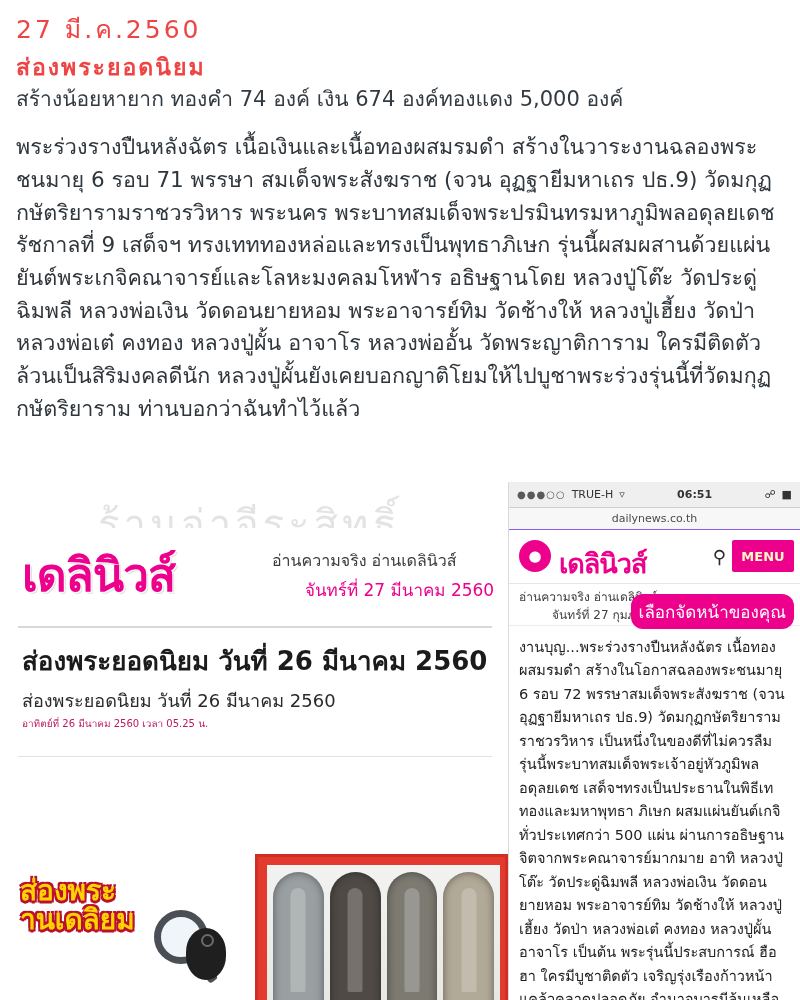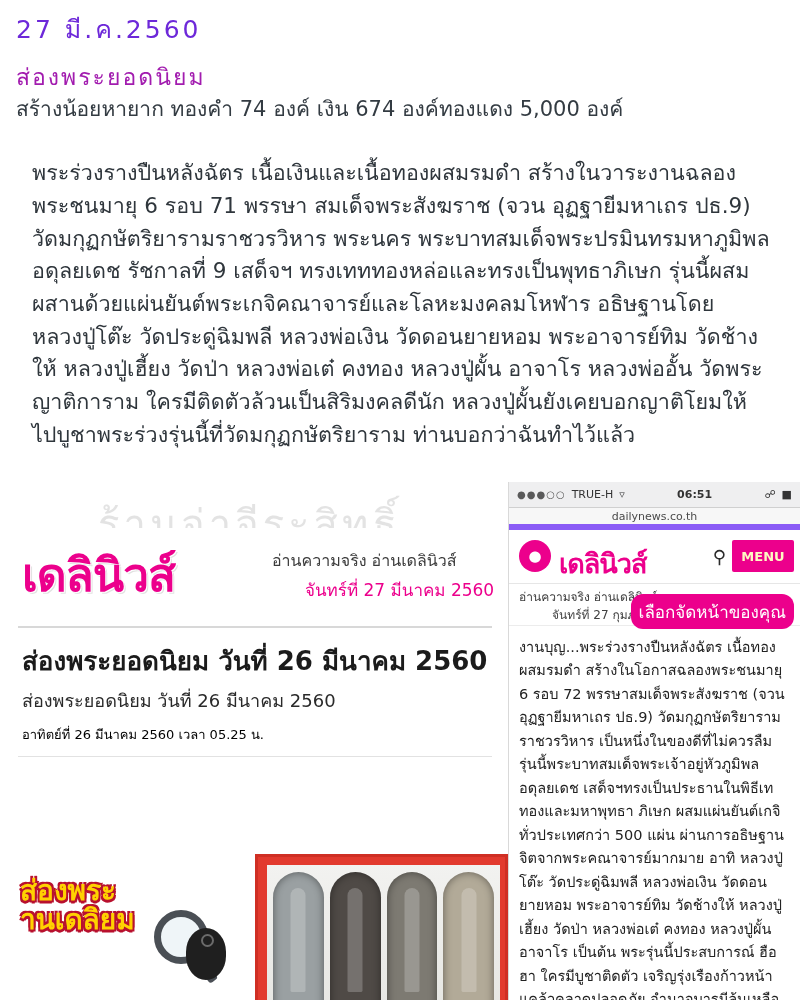--- a/index.html
+++ b/index.html
@@ -14,48 +14,49 @@
     position: relative;
     width: 800px; height: 1000px;
     background: #fff;
   }
 
   
   .hdr {
     padding: 14px 16px 0 16px;
   }
   .hdr-date {
-    color: #6d28d9;
+    color: #ef4444;
     font-size: 25px;
     letter-spacing: 3px;
     line-height: 1.25;
-    margin-bottom: 18px;
+    margin-bottom: 8px;
   }
   .hdr-sub {
-    color: #a21caf;
+    color: #ef4444;
     font-size: 23px;
     letter-spacing: 2px;
     line-height: 1.25;
     margin-bottom: 4px;
+    font-weight: bold;
   }
   .hdr-line3 {
     color: #333b42;
     font-size: 21px;
     line-height: 1.3;
   }
 
   
   .body-text {
     padding: 18px 14px 4px 16px;
     color: #2f363c;
     font-size: 21.5px;
     line-height: 1.52;
     letter-spacing: 0px;
   }
-  .body-text p { margin: 16px; }
+  .body-text p { margin: 0; }
 
   
   .watermark {
     position: absolute;
     left: 98px; top: 492px;
     font-size: 40px;
     color: rgba(175,175,175,0.35);
     letter-spacing: 4px;
     pointer-events: none;
     white-space: nowrap;
@@ -119,23 +120,23 @@
     white-space: nowrap;
   }
   .dn-sub1 {
     position: absolute;
     left: 22px; top: 158px;
     font-size: 18px;
     color: #2a2a2a;
   }
   .dn-sub2 {
     position: absolute;
-    left: 22px; top: 196px;
-    font-size: 13px;
-    color: #000000;
+    left: 22px; top: 188px;
+    font-size: 10px;
+    color: #be185d;
   }
   .dn-rule2 {
     position: absolute;
     left: 18px; top: 228px;
     width: 474px; height: 1px;
     background: #e2e2e2;
   }
 
   
   .badge-art {
@@ -247,21 +248,21 @@
     gap: 6px;
   }
   .dots { letter-spacing: 1px; color: #5a5a5a; font-size: 10px;}
   .carrier { font-size: 11px; }
   .wifi { font-size: 11px; }
   .st-time { flex: 1; text-align: center; font-weight: bold; font-size: 11px; }
   .batt { font-size: 11px; }
   .url-bar {
     height: 22px;
     background: #f7f7f7;
-    border-bottom: 6px solid #8b5cf6;
+    border-bottom: 1px solid #8b5cf6;
     display: flex;
     align-items: center;
     justify-content: center;
     font-size: 11px;
     color: #4a4a4a;
   }
   .ph-header {
     position: relative;
     height: 54px;
     border-bottom: 1px solid #e6e6e6;

